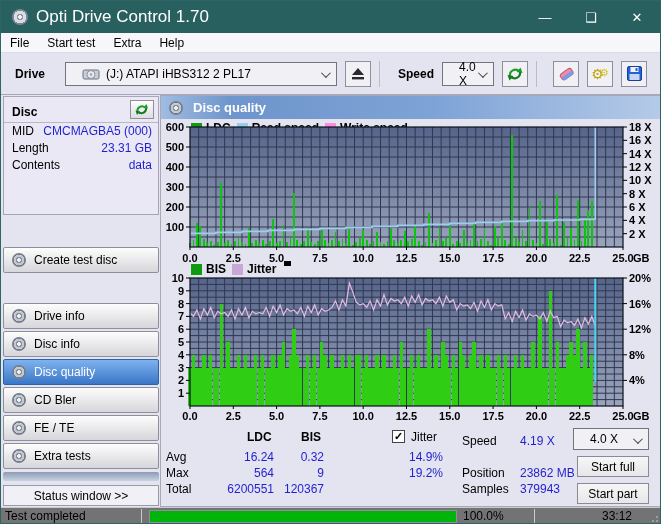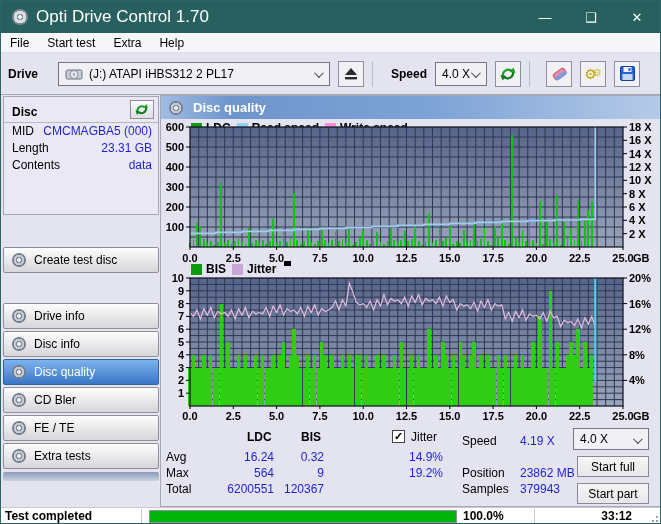--- a/index.html
+++ b/index.html
@@ -20,23 +20,23 @@
   .win-btn { width:46px; height:32px; display:flex; align-items:center; justify-content:center;
     color:#fff; font-size:13px; }
   
   .menubar { position:absolute; left:0; top:32px; width:100%; height:20px;
     background:#F7F6FB; border-bottom:1px solid #DCDBE6; display:flex; align-items:center; }
   .menu-item { padding:0 9px; height:20px; line-height:20px; }
   
   .toolbar { position:absolute; left:0; top:52px; width:100%; height:42px;
     background:#E4E3F0; border-bottom:1px solid #A6A7B8; display:flex; align-items:center; }
   .lbl-b { font-weight:700; }
-  .drive-lbl { margin-left:7px; width:48px; }
+  .drive-lbl { margin-left:14px; width:48px; }
   .combo { background:#F1F0F5; border:1px solid #74747E; height:24px;
-    display:flex; align-items:center; position:relative; padding:0 6px; }
+    display:flex; align-items:center; position:relative; padding:0 16px; }
   .drive-combo { width:272px; margin-left:2px; }
   .combo .chev { position:absolute; right:8px; top:8px; width:7px; height:7px;
     border-right:1.6px solid #444; border-bottom:1.6px solid #444; transform:rotate(45deg) translateY(-2px); }
   .tool-btn { width:26px; height:26px; background:#F1F0F5; border:1px solid #8F8F9B;
     display:flex; align-items:center; justify-content:center; margin-left:8px; }
   .tb-sep { width:1px; height:26px; background:#BCBCC9; margin:0 8px; }
   .speed-lbl { margin-left:10px; margin-right:8px; }
   .speed-combo { width:52px; }
   
   .cd { border-radius:50%; display:inline-block; }
@@ -90,21 +90,21 @@
   .st.right { transform:translateX(-100%); }
   .st.bold { font-weight:700; }
   .checkbox { position:absolute; width:13px; height:13px; background:#fff; border:1px solid #444;
     font-size:11px; line-height:11px; text-align:center; font-weight:700; }
   .dd { position:absolute; left:412px; top:2px; width:76px; height:22px; }
   .btn { position:absolute; left:416px; width:72px; height:21px;
     background:linear-gradient(#F6F6F6,#E7E7EA); border:1px solid #8A8A94;
     display:flex; align-items:center; justify-content:center; }
   
   .statusbar { position:absolute; left:0; top:506px; width:100%; height:17px;
-    background:#ffffff; border-top:1px solid #C9C9D4;font-weight:bold; }
+    background:#737373; border-top:1px solid #C9C9D4; }
   .sb-text { position:absolute; left:4px; top:1px; }
   .sb-sep { position:absolute; top:1px; width:1px; height:15px; background:#C9C9D4; }
   .progress-track { position:absolute; left:148px; top:2px; width:308px; height:13px;
     border:1px solid #8F8F9B; background:#fff; }
   .progress-fill { height:100%; background:#00B40A; }
   .sb-grip { position:absolute; right:2px; bottom:2px; width:10px; height:10px; }
   .sb-grip i { position:absolute; width:2px; height:2px; background:#9C9CA8; }
 </style>
 </head>
 <body>
@@ -229,20 +229,23 @@
   <div class="sbtn" style="top:319px">
     <span class="cd cd-gray"></span>
     <span>FE / TE</span>
   </div>
   <div class="sbtn" style="top:347px">
     <span class="cd cd-gray"></span>
     <span>Extra tests</span>
   </div>
 
   <div class="side-spacer"></div>
+  <div class="status-btn">
+    <span>Status window &gt;&gt;</span>
+  </div>
 </div>
 
 <div class="mainpanel">
   <div class="banner">
     <span class="cd cd-gray"></span>
     <span class="banner-title">Disc quality</span>
   </div>
 
   <div class="legend legend1">
     <span class="lg-item">

